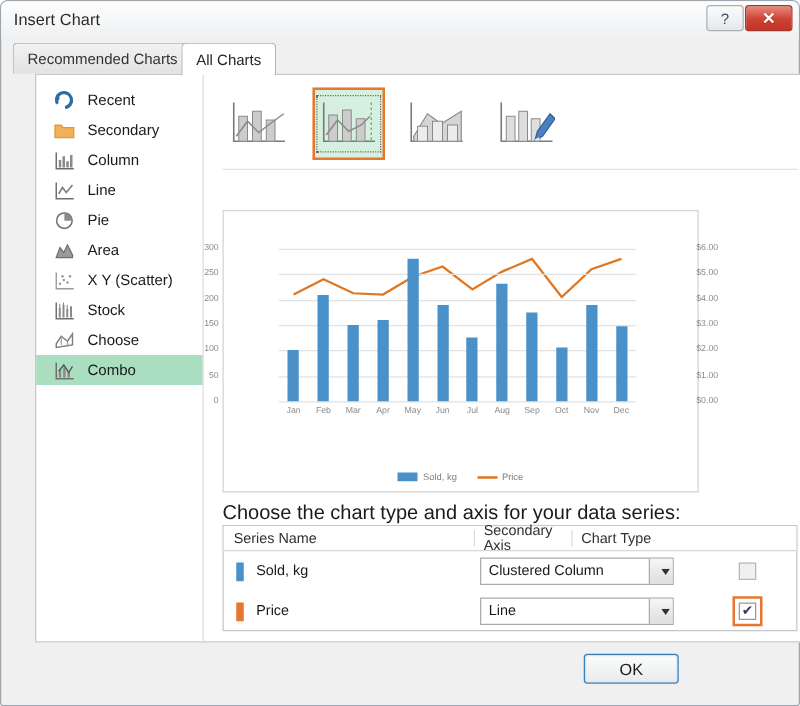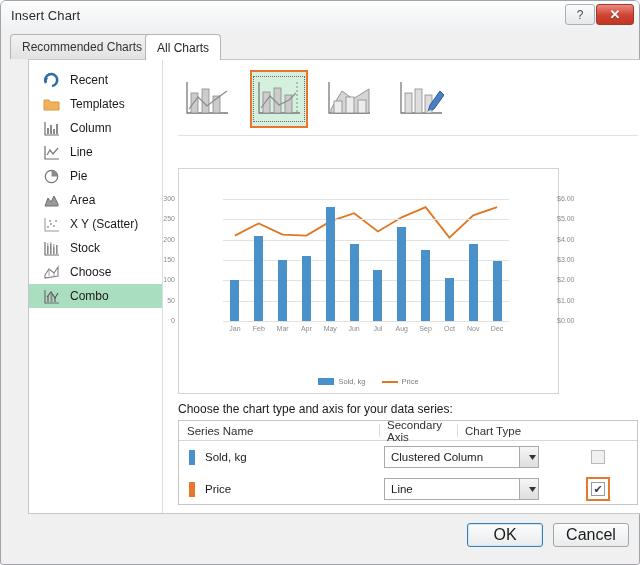--- a/index.html
+++ b/index.html
@@ -130,21 +130,21 @@
   #legend {
     position:absolute; left:0; right:0; bottom:7px;
     display:flex; align-items:center; justify-content:center; gap:16px;
   }
   .leg-item { display:flex; align-items:center; font-size:7.5px; color:#7d7d7d; }
   .leg-swatch-bar { width:16px; height:7px; background:#4a90c9; margin-right:4px; }
   .leg-swatch-line { width:16px; height:2px; background:#e0761f; margin-right:4px; }
 
   
   #choose-label {
-    position:absolute; left:14px; top:342px; font-size:12px; color:#1a1a1a;
+    position:absolute; left:14px; top:342px; font-size:16px; color:#1a1a1a;
   }
   #series-table {
     position:absolute; left:14px; top:360px; width:460px; height:85px;
     border:1px solid #c6c6c6; background:#ffffff;
   }
   #series-head {
     display:flex; height:20px; border-bottom:1px solid #d8d8d8;
     background:#ffffff;
   }
   .th {
@@ -178,21 +178,21 @@
     display:flex; align-items:center; justify-content:center;
     font-size:11px; color:#2b3a5c; line-height:1;
   }
   .chk.unchecked { background:#f0f0f0; border-color:#b8b8b8; }
   .chk-ring { padding:3px; border:2px solid #e8762d; }
 
   
   #footer { position:absolute; left:0; right:0; bottom:0; height:52px; }
   .dlg-btn {
     position:absolute; top:11px; width:76px; height:24px;
-    font-size:16px; color:#1a1a1a;
+    font-size:13px; color:#1a1a1a;
     border:1px solid #a0a6ad; border-radius:3px;
     background:linear-gradient(#fcfcfc,#e9ebed);
     display:flex; align-items:center; justify-content:center;
   }
   #btn-ok { right:96px; border:1px solid #3b7fb5; box-shadow:inset 0 0 0 1px #cfe4f5; }
   #btn-cancel { right:10px; }
 </style>
 </head>
 <body>
 
@@ -230,21 +230,21 @@
         </span>
         <span class="side-label">Recent</span>
       </div>
 
       <div class="side-item">
         <span class="side-icon">
           <svg viewBox="0 0 17 17">
               <path d="M1 4 H6 L7.5 6 H16 V14 H1 Z" fill="#f0b15a" stroke="#d99a3e" stroke-width="1"></path>
             </svg>
         </span>
-        <span class="side-label">Templates</span>
+        <span class="side-label">Secondary</span>
       </div>
 
       <div class="side-item">
         <span class="side-icon">
           <svg viewBox="0 0 17 17">
               <path d="M2 2 V15 H16" fill="none" stroke="#6f6f6f" stroke-width="1.2"></path>
               <rect x="4" y="8" width="2" height="6" fill="#8a8a8a"></rect>
               <rect x="7" y="5" width="2" height="9" fill="#8a8a8a"></rect>
               <rect x="10" y="9" width="2" height="5" fill="#8a8a8a"></rect>
               <rect x="13" y="4" width="2" height="10" fill="#8a8a8a"></rect>
@@ -508,17 +508,14 @@
         </div>
       </div>
 
     </div>
   </div>
 
   <div id="footer">
     <div class="dlg-btn" id="btn-ok">
       <span>OK</span>
     </div>
-    <div class="dlg-btn" id="btn-cancel">
-      <span>Cancel</span>
-    </div>
   </div>
 </div>
 
 </body></html>

